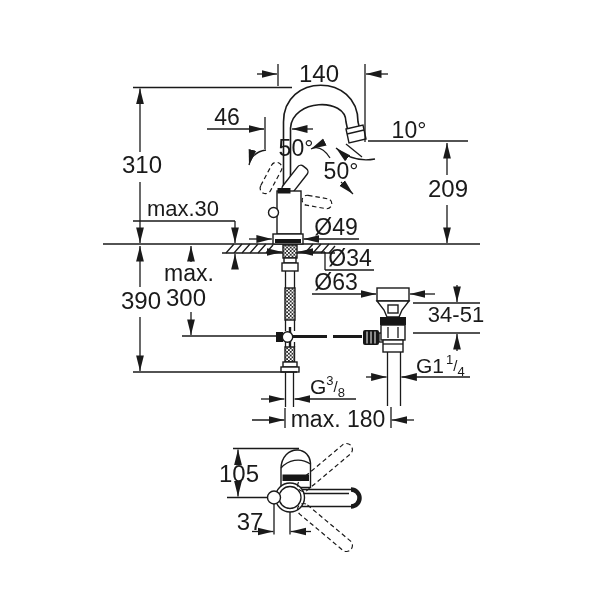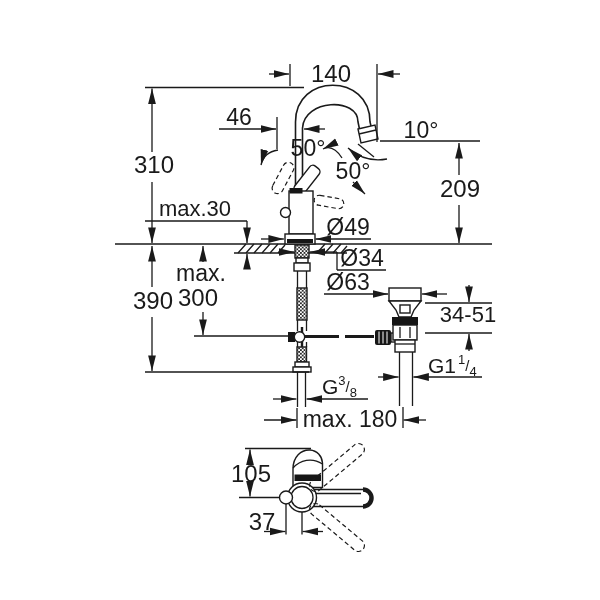--- a/index.html
+++ b/index.html
@@ -1,16 +1,16 @@
 <!DOCTYPE html>
 <html><head>
 <meta charset="utf-8">
 <style>
   html,body{margin:0;padding:0;background:#ffffff;}
-  #stage{position:relative;width:488px;height:600px;background:#ffffff;overflow:hidden;margin-left:12px;}
+  #stage{position:relative;width:488px;height:600px;background:#ffffff;overflow:hidden;}
   svg{position:absolute;left:0;top:0;}
   .ln{stroke:#1a1a1a;stroke-width:1.3;fill:none;stroke-linecap:butt;}
   .ln2{stroke:#1a1a1a;stroke-width:1.6;fill:none;}
   .thick{stroke:#1a1a1a;stroke-width:3;fill:none;}
   .dash{stroke:#1a1a1a;stroke-width:1.2;fill:none;stroke-dasharray:4.5 3;}
   .wh{fill:#ffffff;stroke:#1a1a1a;stroke-width:1.4;}
   .dk{fill:#161616;stroke:none;}
   text{fill:#1a1a1a;font-family:"Liberation Sans","DejaVu Sans",sans-serif;}
   .t24{font-size:24px;} .t23{font-size:23px;} .t22{font-size:22px;}
   .t21{font-size:21px;} .t13{font-size:13px;} .t15{font-size:15px;}

